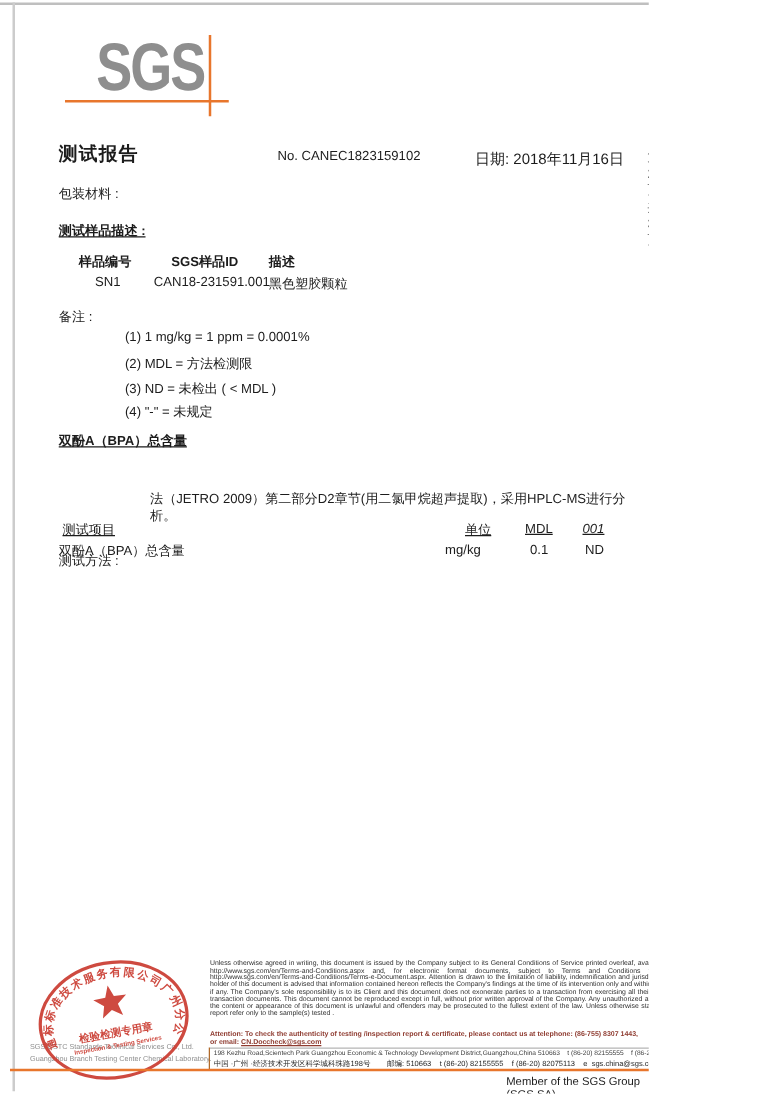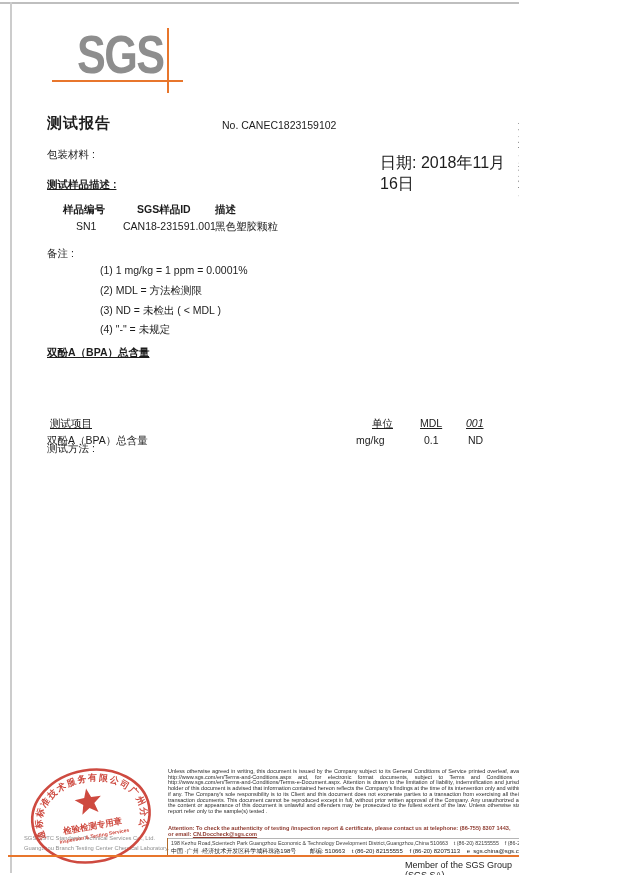--- a/index.html
+++ b/index.html
@@ -16,21 +16,21 @@
 
   
   #logo-text { left:77px; top:27px; font-size:54px; font-weight:bold; color:#8e8e8e;
                line-height:1; letter-spacing:-2px; transform:scaleX(.8); transform-origin:left top; }
   #logo-hline { left:52px; top:80px; width:131px; height:2px; background:#e8762c; }
   #logo-vline { left:167px; top:28px; width:2px; height:65px; background:#e8762c; }
 
   
   #report-title { left:47px; top:114px; font-size:15px; font-weight:bold; letter-spacing:1px; }
   #report-no    { left:222px; top:119px; font-size:10.5px; }
-  #report-date  { left:380px; top:119px; font-size:16px;margin-top:34px; }
+  #report-date  { left:380px; top:119px; font-size:12px; }
   #report-page  { left:518px; top:119px; font-size:10.5px; }
 
   .body-text { font-size:10.5px; }
   #results-label { left:47px; top:148px; }
   #sample-desc-label { left:47px; top:178px; font-weight:bold; text-decoration:underline; }
 
   
   .st-h { font-weight:bold; }
   #st-h1 { left:63px;  top:203px;text-align:center; }
   #st-h2 { left:137px; top:203px; }
@@ -105,20 +105,21 @@
   <div class="abs body-text" id="st-r3">黑色塑胶颗粒</div>
 
   <div class="abs body-text" id="notes-label">备注 :</div>
   <div class="abs body-text note" id="note-1">(1) 1 mg/kg = 1 ppm = 0.0001%</div>
   <div class="abs body-text note" id="note-2">(2) MDL = 方法检测限</div>
   <div class="abs body-text note" id="note-3">(3) ND = 未检出 ( &lt; MDL )</div>
   <div class="abs body-text note" id="note-4">(4) "-" = 未规定</div>
 
   <div class="abs body-text" id="bpa-heading">双酚A（BPA）总含量</div>
   <div class="abs body-text" id="method-label">测试方法 :</div>
+  <div class="abs body-text" id="method-line2">法（JETRO 2009）第二部分D2章节(用二氯甲烷超声提取)，采用HPLC-MS进行分析。</div>
 
   <div class="abs body-text rt-h" id="rt-h-item">测试项目</div>
   <div class="abs body-text rt-h" id="rt-h-unit">单位</div>
   <div class="abs body-text rt-h" id="rt-h-mdl">MDL</div>
   <div class="abs body-text rt-h" id="rt-h-001">001</div>
   <div class="abs body-text" id="rt-r-item">双酚A（BPA）总含量</div>
   <div class="abs body-text" id="rt-r-unit">mg/kg</div>
   <div class="abs body-text" id="rt-r-mdl">0.1</div>
   <div class="abs body-text" id="rt-r-001">ND</div>
 

